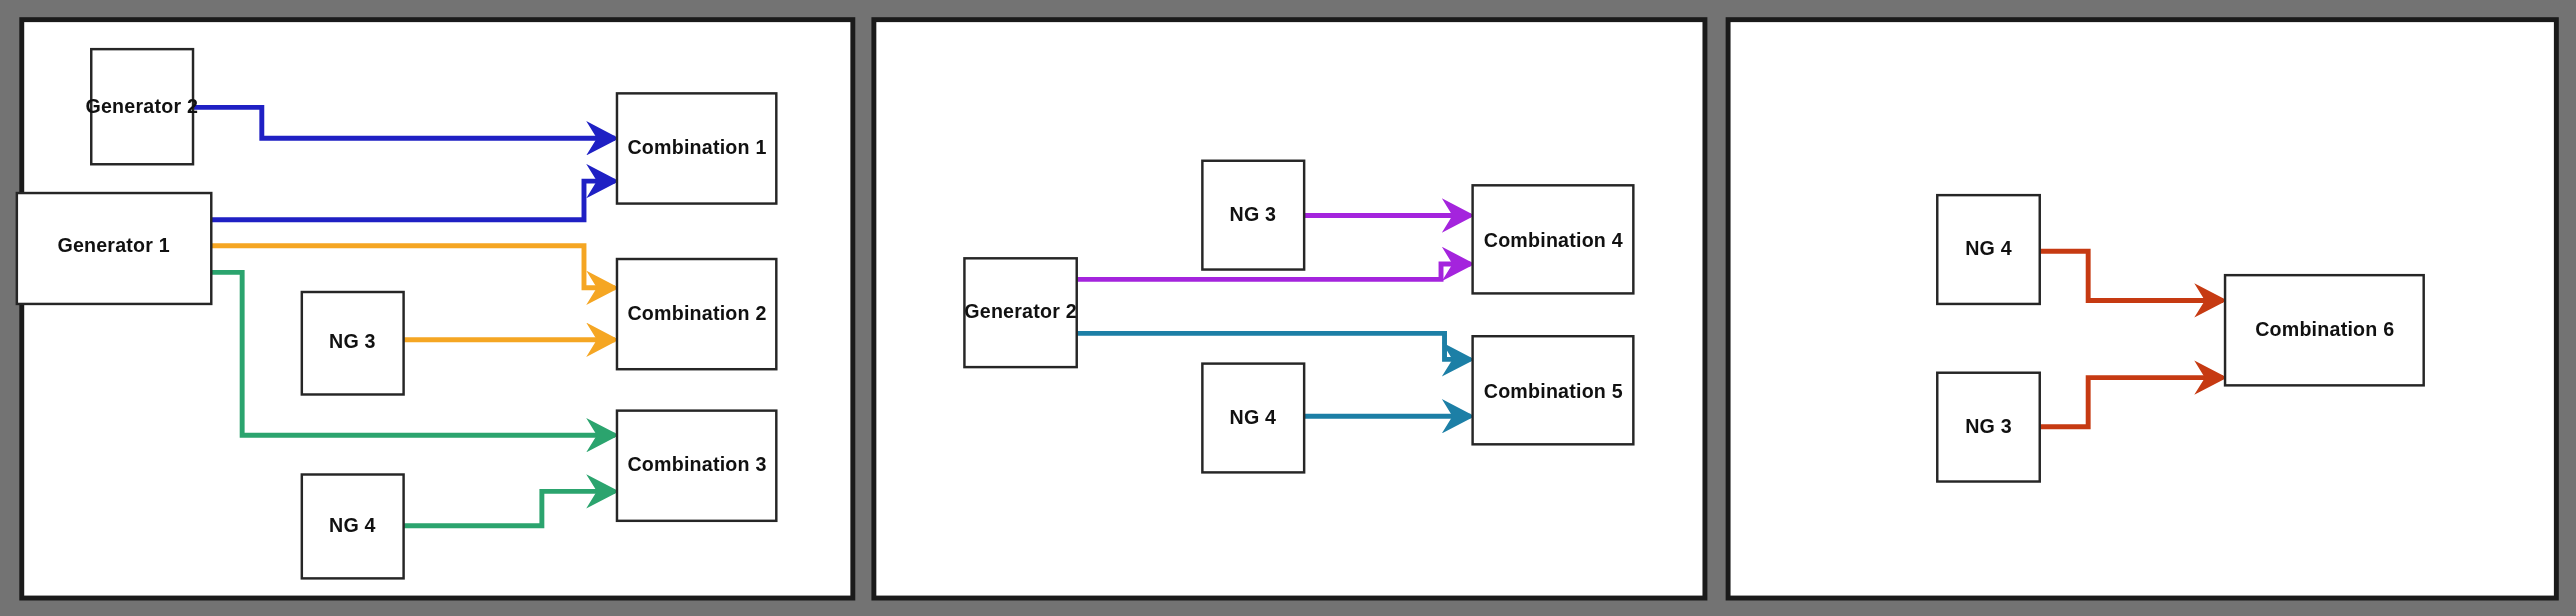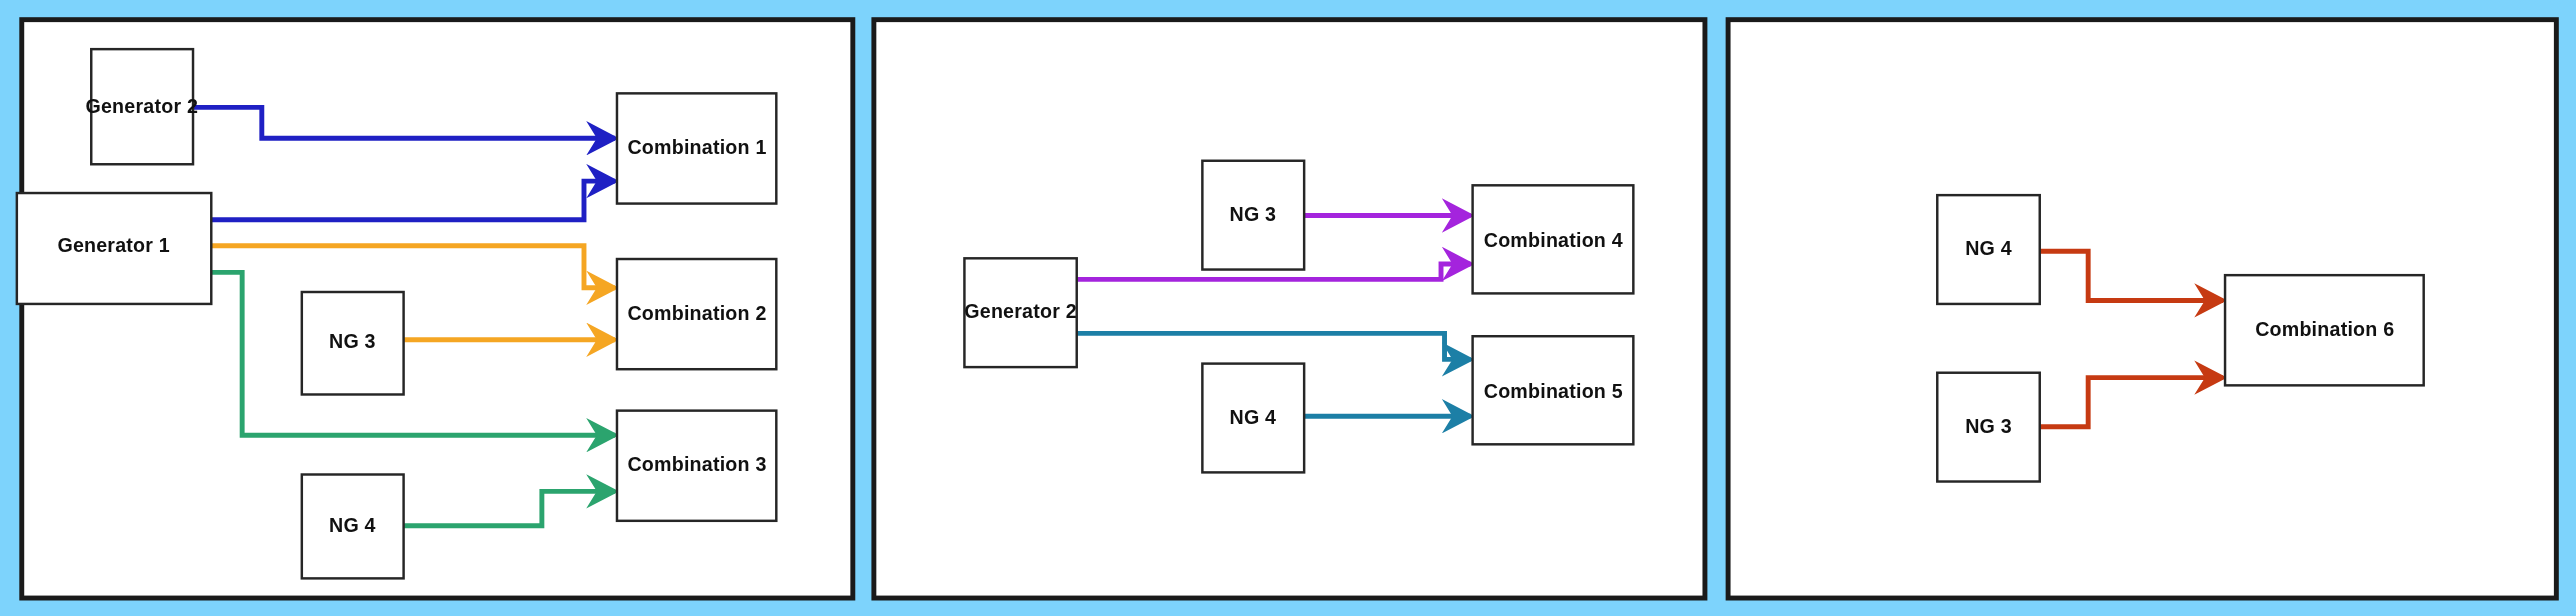--- a/index.html
+++ b/index.html
@@ -10,21 +10,21 @@
   body {
     width: 2576px;
     height: 617px;
     font-family: "Liberation Sans", sans-serif;
     overflow: hidden;
   }
   #diagram-root {
     position: relative;
     width: 2576px;
     height: 617px;
-    background: #7dd3fc;
+    background: #737373;
   }
   svg.canvas {
     position: absolute;
     left: 0;
     top: 0;
     width: 2576px;
     height: 617px;
     display: block;
   }
   .panel-frame {

